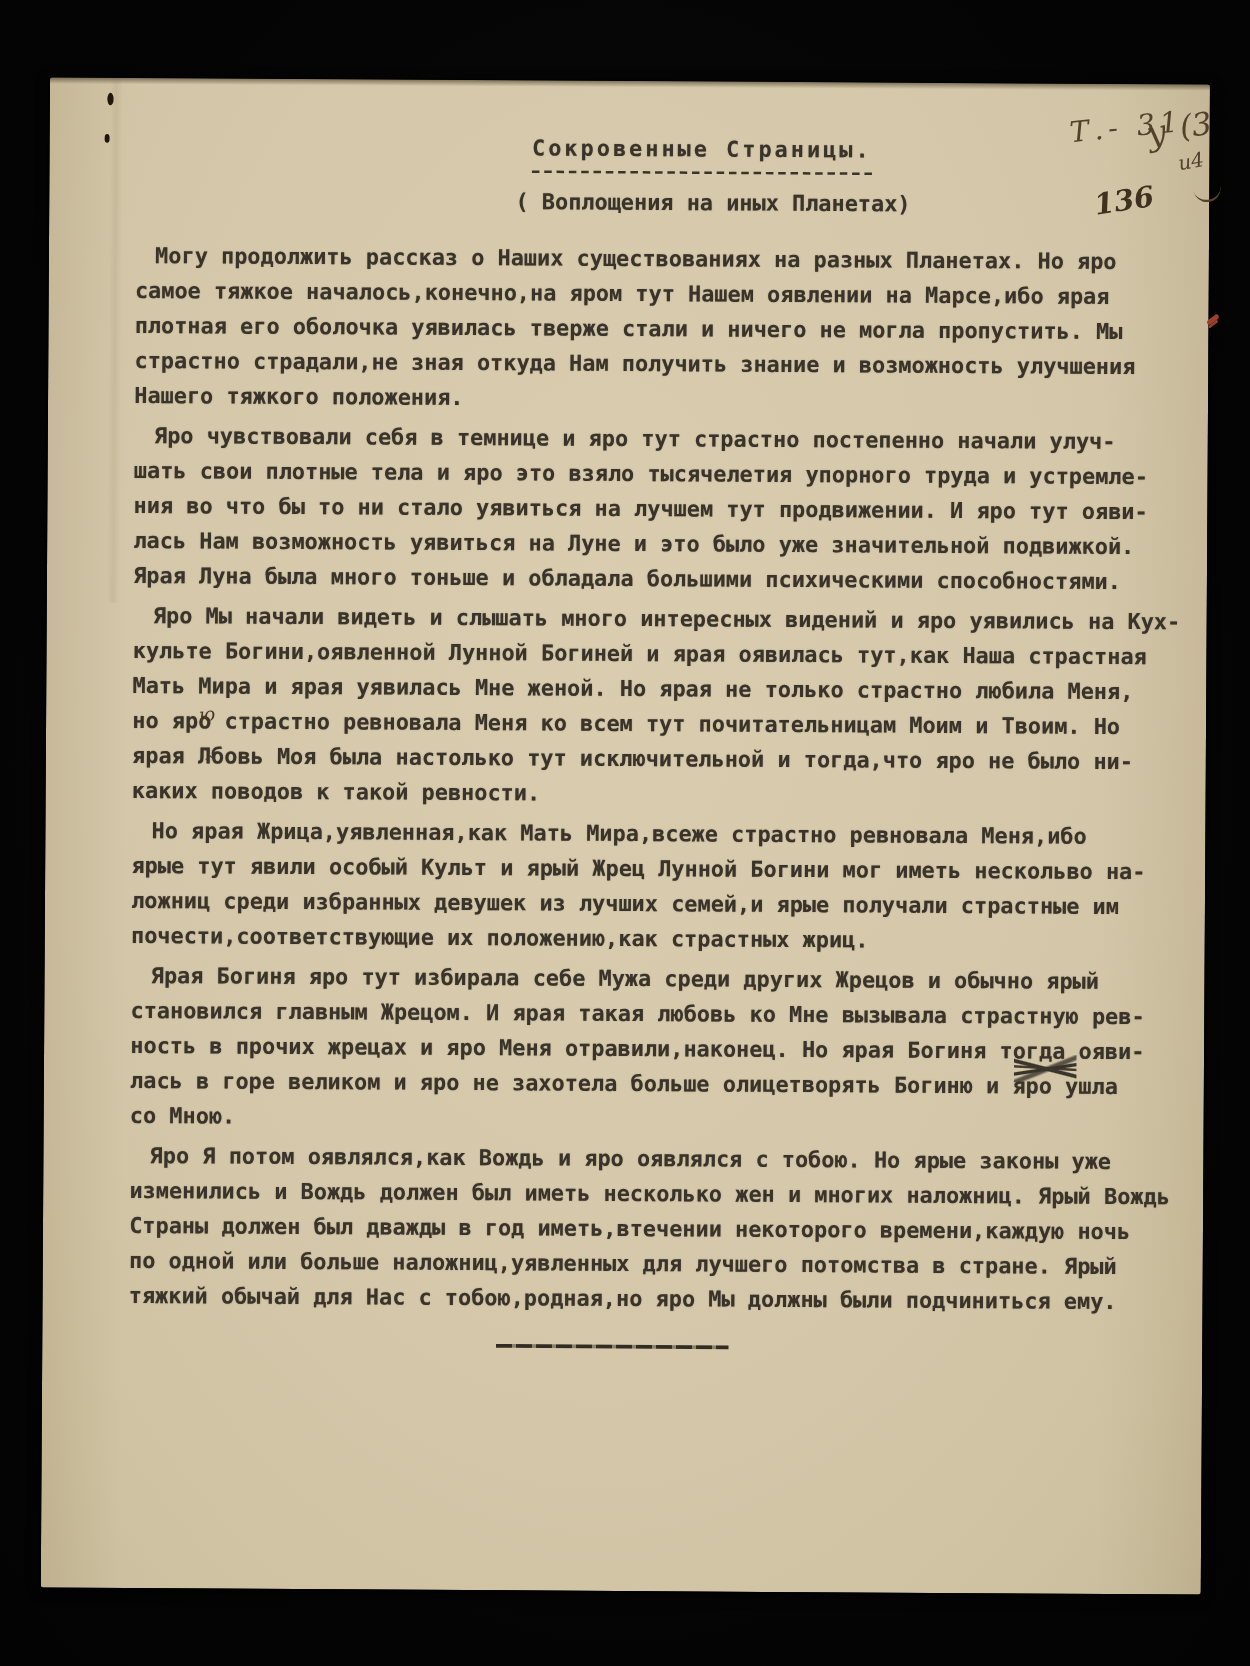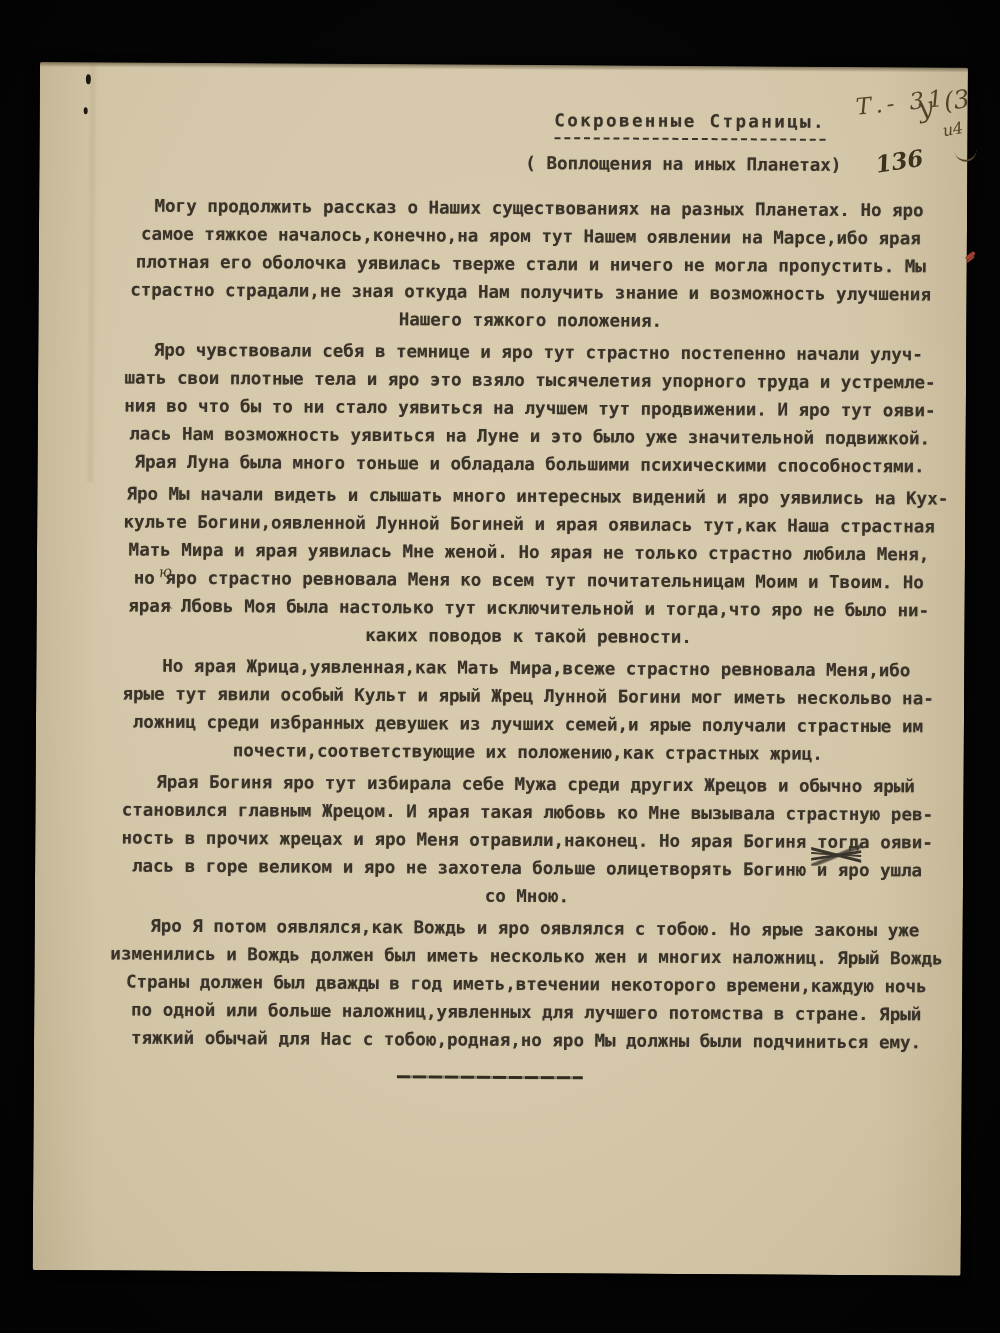--- a/index.html
+++ b/index.html
@@ -6,21 +6,20 @@
   body{
     width:1000px;height:1333px;
     background:#050505;
     overflow:hidden;
     font-family:"DejaVu Sans Mono", monospace;
     position:relative;
   }
   .stage{
     position:absolute;inset:0;
     background:radial-gradient(ellipse at 50% 45%, #0a0a09 0%, #050505 60%, #030303 100%);
-    text-align:center;
   }
   .sheet{
     position:absolute;
     left:40px;top:62px;
     width:928px;height:1208px;
     background:
       linear-gradient(90deg, rgba(125,105,65,.14) 0, rgba(125,105,65,0) 7%, rgba(125,105,65,0) 91%, rgba(120,100,60,.12) 100%),
       radial-gradient(ellipse at 48% 36%, #dacdaf 0%, #d5c8aa 55%, #cfc2a2 85%, #c8bb9b 100%);
     transform:rotate(0.35deg);
     transform-origin:top left;

